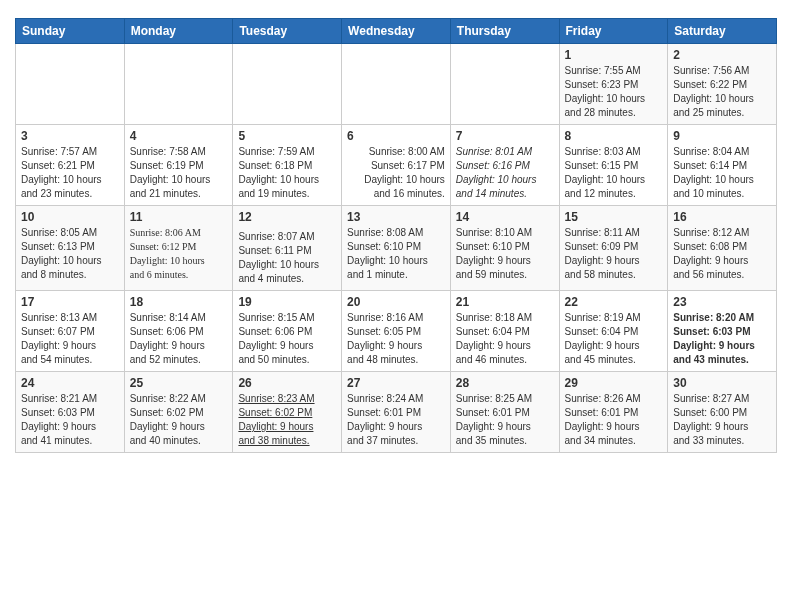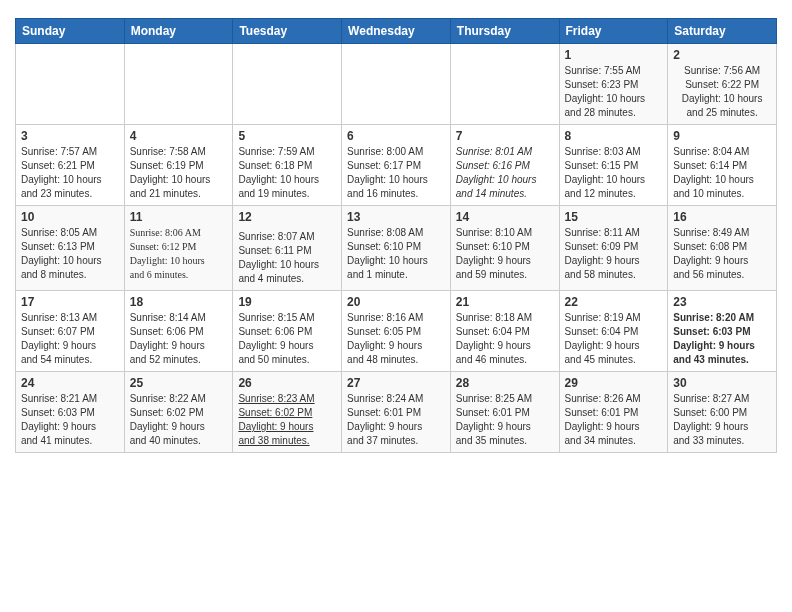--- a/index.html
+++ b/index.html
@@ -103,21 +103,21 @@
         <td class="empty-cell"></td>
         <td>
           <span class="day-number">1</span>
           <div class="day-info" style="white-space: pre-line;">Sunrise: 7:55 AM
 Sunset: 6:23 PM
 Daylight: 10 hours
 and 28 minutes.</div>
         </td>
         <td>
           <span class="day-number">2</span>
-          <div class="day-info" style="white-space: pre-line; text-align: center;">Sunrise: 7:56 AM
+          <div class="day-info" style="white-space: pre-line;">Sunrise: 7:56 AM
 Sunset: 6:22 PM
 Daylight: 10 hours
 and 25 minutes.</div>
         </td>
       </tr>
       <tr>
         <td>
           <span class="day-number">3</span>
           <div class="day-info" style="white-space: pre-line;">Sunrise: 7:57 AM
 Sunset: 6:21 PM
@@ -133,21 +133,21 @@
         </td>
         <td>
           <span class="day-number">5</span>
           <div class="day-info" style="white-space: pre-line;">Sunrise: 7:59 AM
 Sunset: 6:18 PM
 Daylight: 10 hours
 and 19 minutes.</div>
         </td>
         <td>
           <span class="day-number">6</span>
-          <div class="day-info" style="white-space: pre-line;">Sunrise: 8:00 AM
+          <div class="day-info" style="white-space: pre-line; text-align: right;">Sunrise: 8:00 AM
 Sunset: 6:17 PM
 Daylight: 10 hours
 and 16 minutes.</div>
         </td>
         <td>
           <span class="day-number">7</span>
           <div class="day-info" style="white-space: pre-line; font-style: italic;">Sunrise: 8:01 AM
 Sunset: 6:16 PM
 Daylight: 10 hours
 and 14 minutes.</div>
@@ -205,21 +205,21 @@
         </td>
         <td>
           <span class="day-number">15</span>
           <div class="day-info" style="white-space: pre-line;">Sunrise: 8:11 AM
 Sunset: 6:09 PM
 Daylight: 9 hours
 and 58 minutes.</div>
         </td>
         <td>
           <span class="day-number">16</span>
-          <div class="day-info" style="white-space: pre-line;">Sunrise: 8:49 AM
+          <div class="day-info" style="white-space: pre-line;">Sunrise: 8:12 AM
 Sunset: 6:08 PM
 Daylight: 9 hours
 and 56 minutes.</div>
         </td>
       </tr>
       <tr>
         <td>
           <span class="day-number">17</span>
           <div class="day-info" style="white-space: pre-line;">Sunrise: 8:13 AM
 Sunset: 6:07 PM

